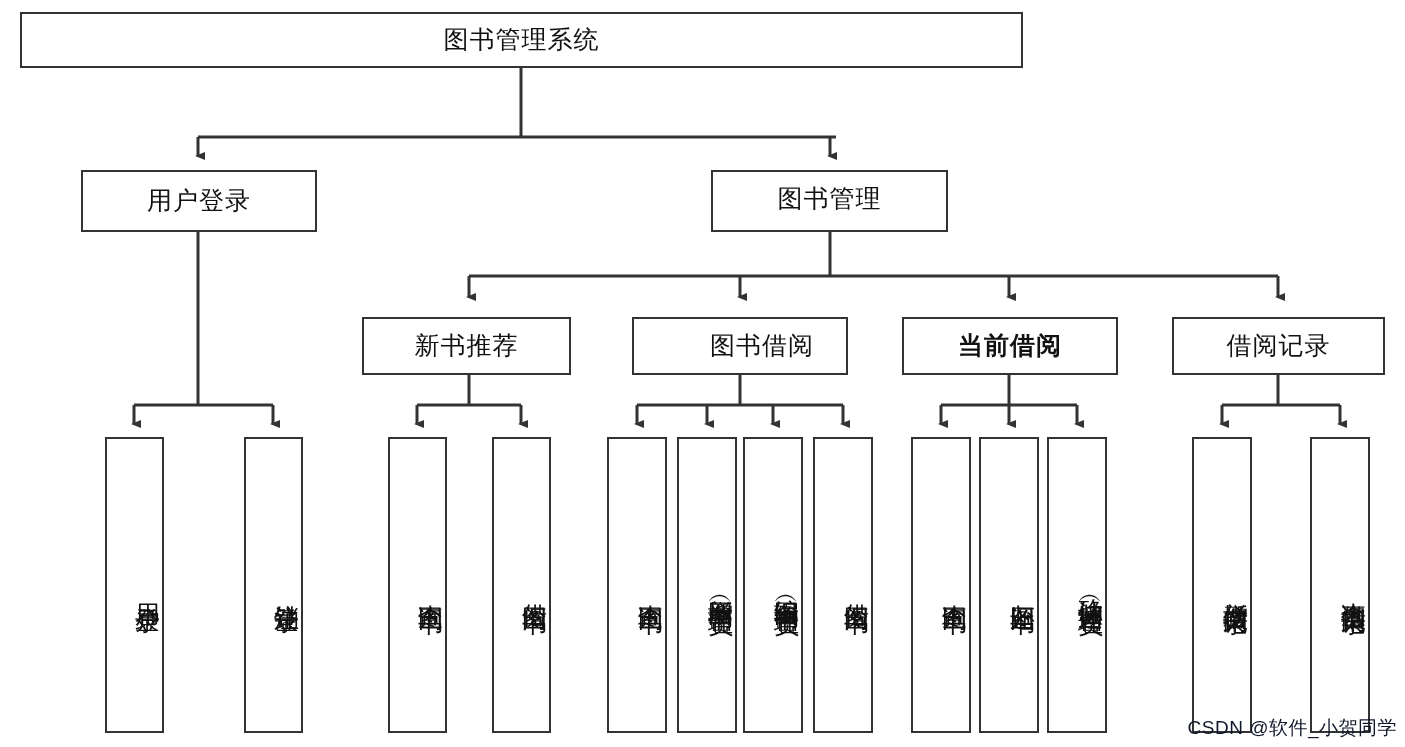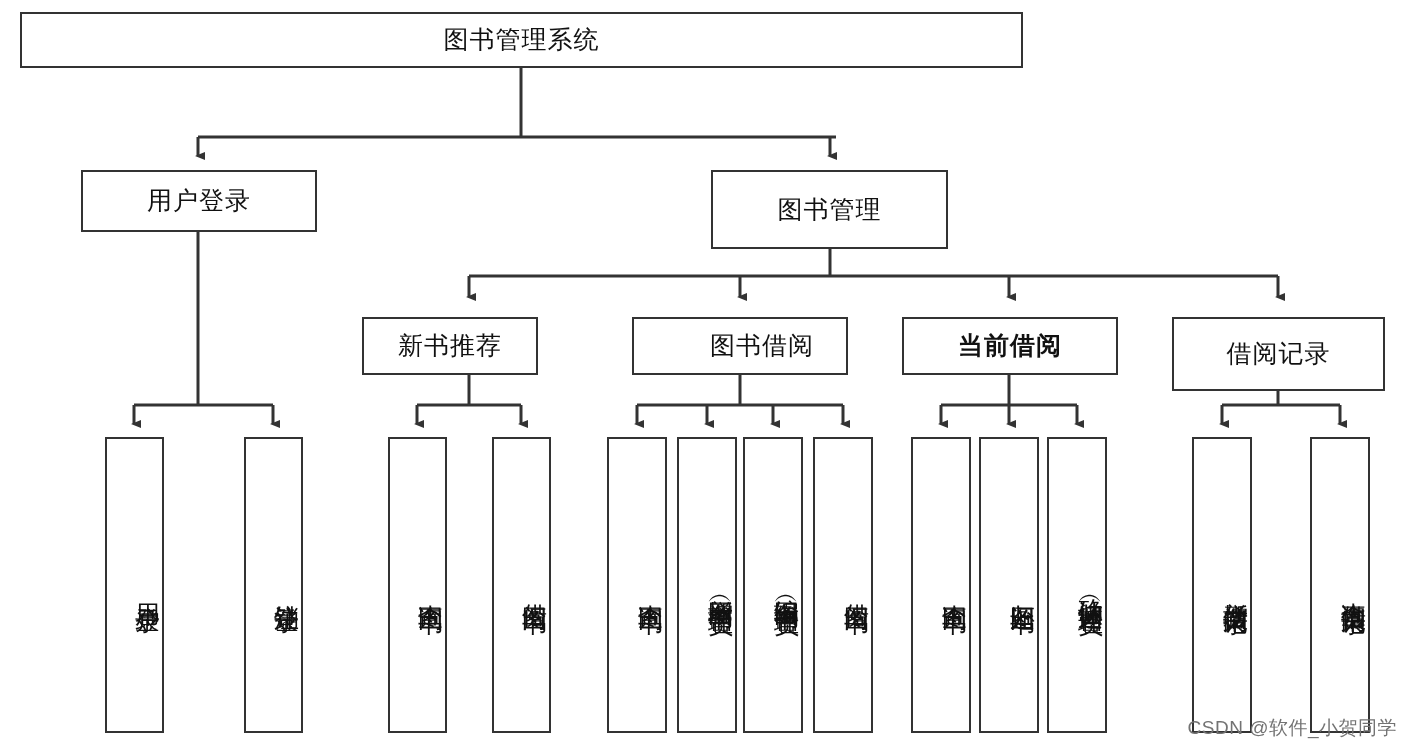--- a/index.html
+++ b/index.html
@@ -53,21 +53,21 @@
     top: 0;
     width: 1405px;
     height: 747px;
     pointer-events: none;
   }
   .watermark {
     position: absolute;
     right: 8px;
     bottom: 6px;
     font-size: 19px;
-    color: #737373;
+    color: #0f172a;
     white-space: nowrap;
     letter-spacing: 0.5px;
     margin-left: 12px;
   }
 </style>
 </head>
 <body>
 
 <div id="canvas">
 
@@ -121,34 +121,34 @@
     </g>
   </svg>
 
   <div class="node horiz" style="left:20px; top:12px; width:1003px; height:56px;">
     <span>图书管理系统</span>
   </div>
 
   <div class="node horiz" style="left:81px; top:170px; width:236px; height:62px;">
     <span>用户登录</span>
   </div>
-  <div class="node horiz" style="left:711px; top:170px; width:237px; height:79px;">
+  <div class="node horiz" style="left:711px; top:170px; width:237px; height:62px;font-family:Liberation Mono, monospace;">
     <span>图书管理</span>
   </div>
 
-  <div class="node horiz" style="left:362px; top:317px; width:176px; height:58px;">
+  <div class="node horiz" style="left:362px; top:317px; width:209px; height:58px;">
     <span>新书推荐</span>
   </div>
   <div class="node horiz" style="left:632px; top:317px; width:216px; height:58px;padding-left:44px;">
     <span>图书借阅</span>
   </div>
   <div class="node horiz" style="left:902px; top:317px; width:216px; height:58px;font-weight:bold;">
     <span>当前借阅</span>
   </div>
-  <div class="node horiz" style="left:1172px; top:317px; width:213px; height:74px;">
+  <div class="node horiz" style="left:1172px; top:317px; width:213px; height:58px;">
     <span>借阅记录</span>
   </div>
 
   <div class="node vert" style="left:105px; top:437px; width:59px; height:296px;">
     <span class="vlabel">用户登录</span>
   </div>
   <div class="node vert" style="left:244px; top:437px; width:59px; height:296px;">
     <span class="vlabel">注销登录</span>
   </div>
 

